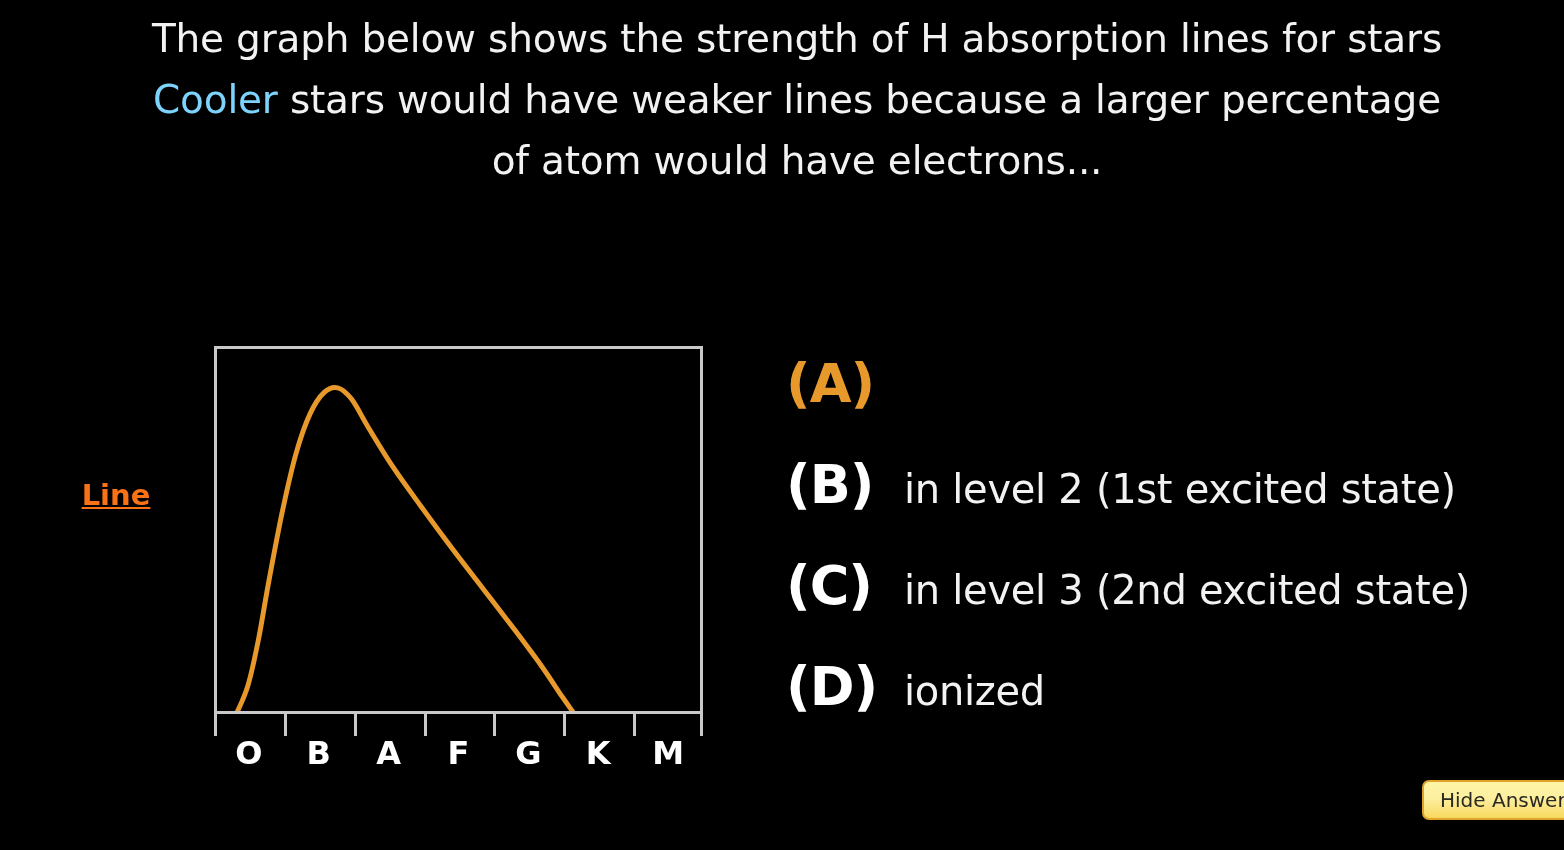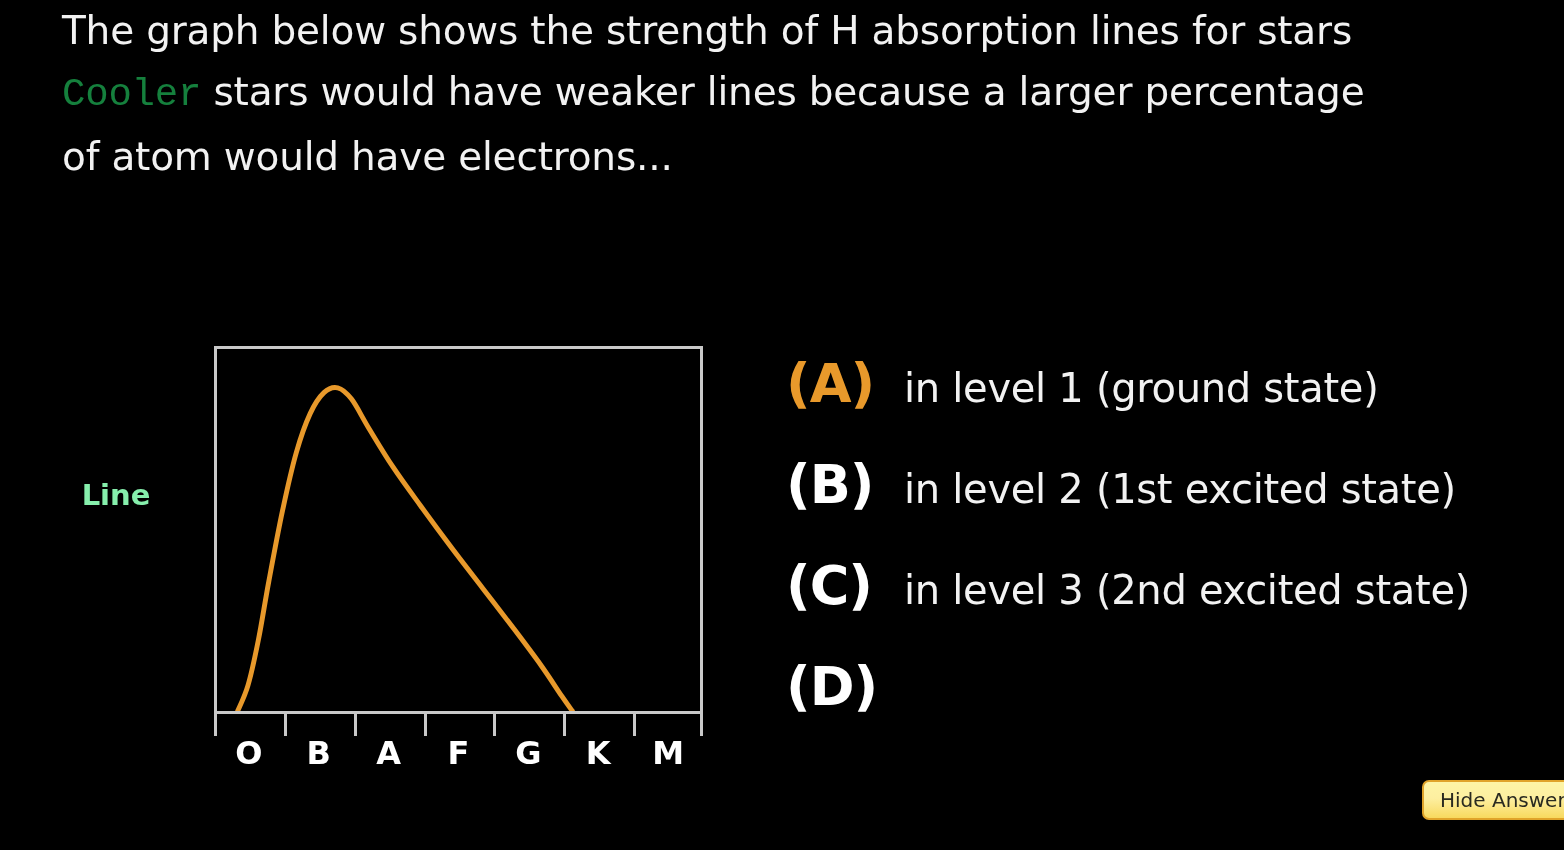--- a/index.html
+++ b/index.html
@@ -13,50 +13,52 @@
     overflow: hidden;
     position: relative;
     font-family: "DejaVu Sans", "Liberation Sans", sans-serif;
     color: #ffffff;
   }
 
   
   #question-block {
     position: absolute;
     left: 62px;
-    top: 0;
+    top: 8px;
     width: 1470px;
+    text-align: center;
   }
   .q-line {
     font-size: 39px;
     line-height: 61px;
     letter-spacing: -0.2px;
     color: #f2f2f2;
     white-space: nowrap;
   }
-  .hl-green { color: #15803d; font-family: Liberation Mono, monospace; }
+  .hl-green { color: #7dd3fc; }
 
   
   #chart-region {
     position: absolute;
     left: 0;
     top: 330px;
     width: 760px;
     height: 460px;
   }
   #y-axis-label {
     position: absolute;
     left: 26px;
     top: 140px;
     width: 180px;
     text-align: center;
     font-size: 29px;
     font-weight: bold;
     line-height: 50px;
-    color: #86efac;
+    color: #f97316;
+    text-decoration: underline;
   }
   #plot-frame {
     position: absolute;
     left: 214px;
     top: 16px;
     width: 489px;
     height: 368px;
     border: 3px solid #c9c9c9;
     box-sizing: border-box;
     background: #000000;
@@ -215,35 +217,35 @@
       <span class="xtick-label" style="left: 314.357px;">G</span>
       <span class="xtick-label" style="left: 384.214px;">K</span>
       <span class="xtick-label" style="left: 454.071px;">M</span>
     </div>
 </div>
 
 <div id="answers">
 
   <div class="answer-row">
     <span class="answer-key correct">(A)</span>
-    <span class="answer-text">in level 1 (ground state)</span>
   </div>
 
   <div class="answer-row">
     <span class="answer-key">(B)</span>
     <span class="answer-text">in level 2 (1st excited state)</span>
   </div>
 
   <div class="answer-row">
     <span class="answer-key">(C)</span>
     <span class="answer-text">in level 3 (2nd excited state)</span>
   </div>
 
   <div class="answer-row">
     <span class="answer-key">(D)</span>
+    <span class="answer-text">ionized</span>
   </div>
 
 </div>
 
 <div id="hide-answer-button">
   <span id="hide-answer-label">Hide Answer</span>
 </div>
 
 <div id="bottom-cutoff">
   <span id="bottom-cutoff-text">· · · ·</span>

